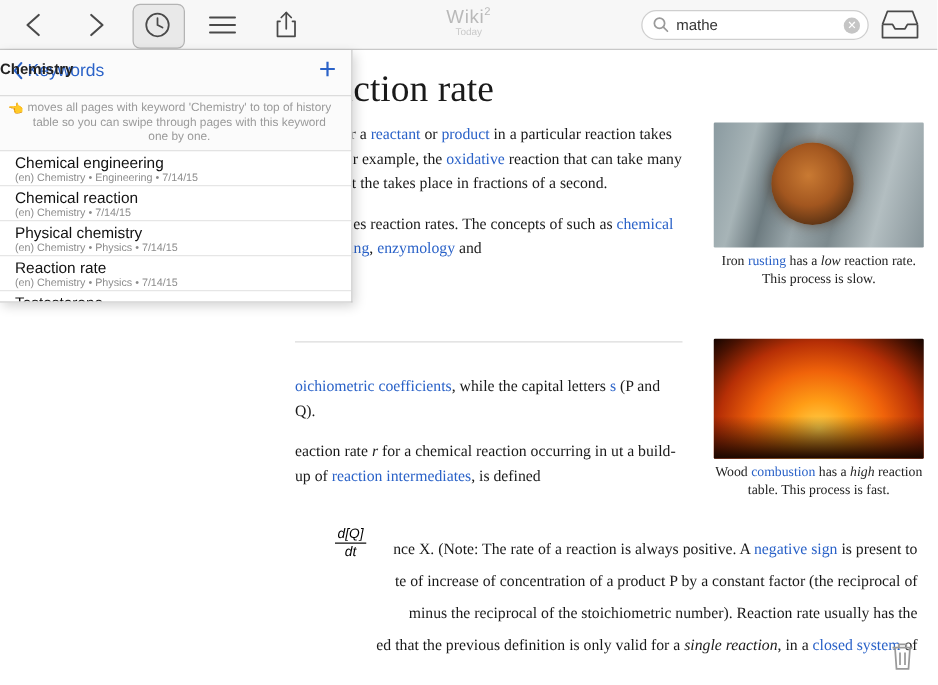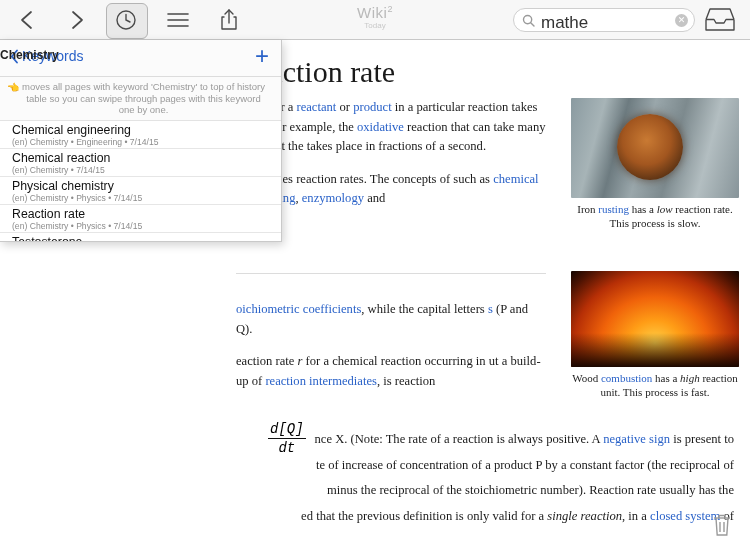--- a/index.html
+++ b/index.html
@@ -72,21 +72,21 @@
     border: 1px solid #cfcfcf;
     border-radius: 12px;
     box-sizing: border-box;
   }
   .searchbox .s-ic {
     position: absolute; left: 8px; top: 4px;
     color: #9a9a9a;
   }
   .searchbox .s-txt {
     position: absolute; left: 27px; top: 4px;
-    font-size: 17px; color: #333;
+    font-size: 12px; color: #333;
   }
   .searchbox .s-clear {
     position: absolute; right: 6px; top: 5px;
     width: 13px; height: 13px; border-radius: 50%;
     background: #c5c5c5;
     color: #fff; font-size: 9px; line-height: 13px; text-align: center;
   }
 
   .ic-inbox { position: absolute; right: 14px; top: 6px; width: 32px; height: 28px; color:#4a4a4a; }
 
@@ -130,23 +130,23 @@
     position: absolute;
     left: 236px;
     width: 310px;
     height: 1px;
     background: #dcdcdc;
   }
   .formula {
     position: absolute;
     left: 268px; top: 381px;
     text-align: center;
-    font-family: Liberation Mono, monospace;
+    font-family: Liberation Sans, sans-serif;
     font-style: italic;
-    font-size: 14px;
+    font-size: 11px;
   }
   .formula .num { border-bottom: 1px solid #111; padding: 0 2px 1px 2px; display: inline-block;}
   .formula .den { display: block; padding-top: 1px; }
 
   
   .fig {
     position: absolute;
     left: 561px;
     width: 168px;
     padding-left: 10px;
@@ -268,21 +268,21 @@
     <p><span>that studies reaction rates. The concepts of
 such as </span><a class="lnk" href="#">chemical engineering</a><span>, </span><a class="lnk" href="#">enzymology</a><span> and</span></p>
   </div>
 
   <div class="sep" style="top:233px;"></div>
 
   <div class="art-body" style="top:260px;">
     <p><a class="lnk" href="#">oichiometric coefficients</a><span>, while the capital letters
 </span><a class="lnk" href="#">s</a><span> (P and Q).</span></p>
     <p><span>eaction rate </span><i>r</i><span> for a chemical reaction occurring in
-ut a build-up of </span><a class="lnk" href="#">reaction intermediates</a><span>, is reaction</span></p>
+ut a build-up of </span><a class="lnk" href="#">reaction intermediates</a><span>, is defined</span></p>
   </div>
 
   <div class="formula">
     <span class="num">d[Q]</span>
     <span class="den">dt</span>
   </div>
 
   <div class="art-wide">
     <p><span>nce X. (Note: The rate of a reaction is always positive. A </span><a class="lnk" href="#">negative sign</a><span> is present to</span></p>
     <p>te of increase of concentration of a product P by a constant factor (the reciprocal of</p>
@@ -296,21 +296,21 @@
     <div class="cap">
       <span>Iron </span><a class="lnk" href="#">rusting</a><span> has a </span><i>low</i><span> reaction rate.</span><br>
       <span>This process is slow.</span>
     </div>
   </div>
 
   <div class="fig" style="top:231px;">
     <div class="ph fire"></div>
     <div class="cap">
       <span>Wood </span><a class="lnk" href="#">combustion</a><span> has a </span><i>high</i><span> reaction</span><br>
-      <span>unit. This process is fast.</span>
+      <span>table. This process is fast.</span>
     </div>
   </div>
 
   <div class="trash">
     <svg width="24" height="26" viewBox="0 0 24 26" fill="none" stroke="currentColor" stroke-width="1.4">
       <path d="M4 6h16"></path>
         <path d="M9 6V3.5h6V6"></path>
         <path d="M6 6l1.2 17h9.6L18 6"></path>
       <path d="M10 10v10M14 10v10"></path>
     </svg>

